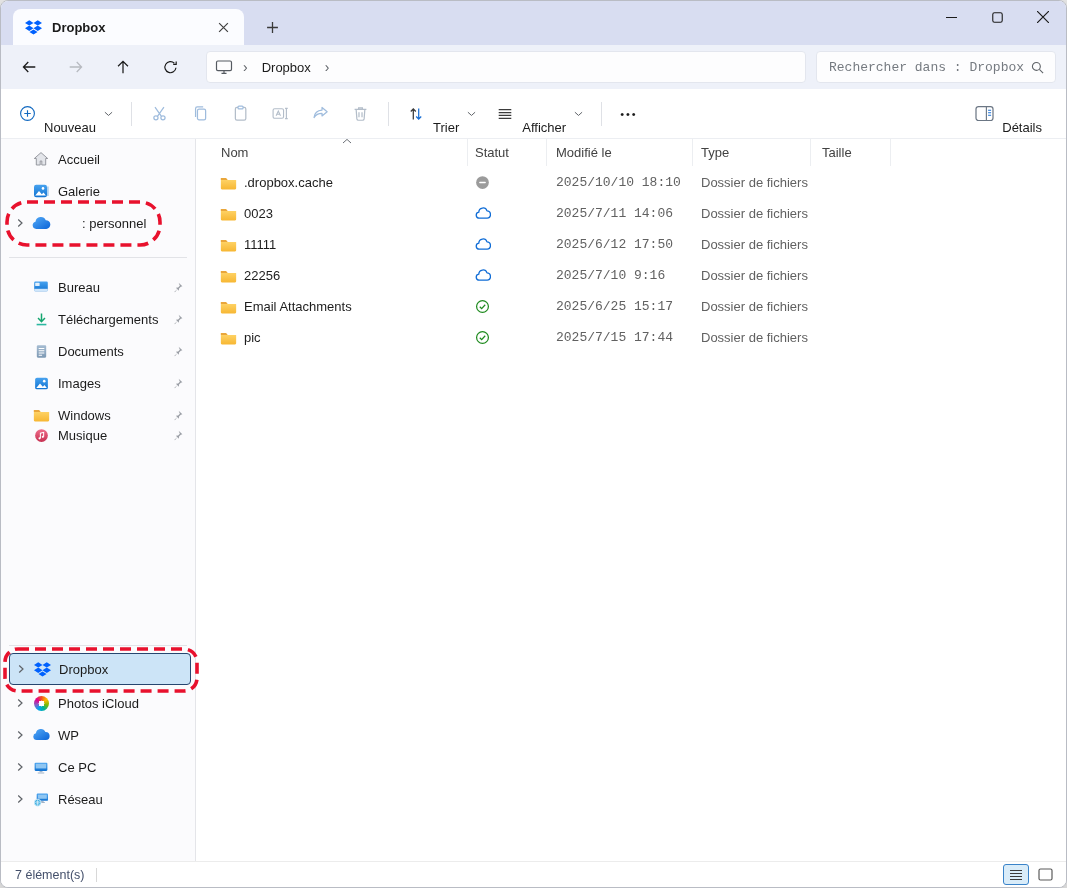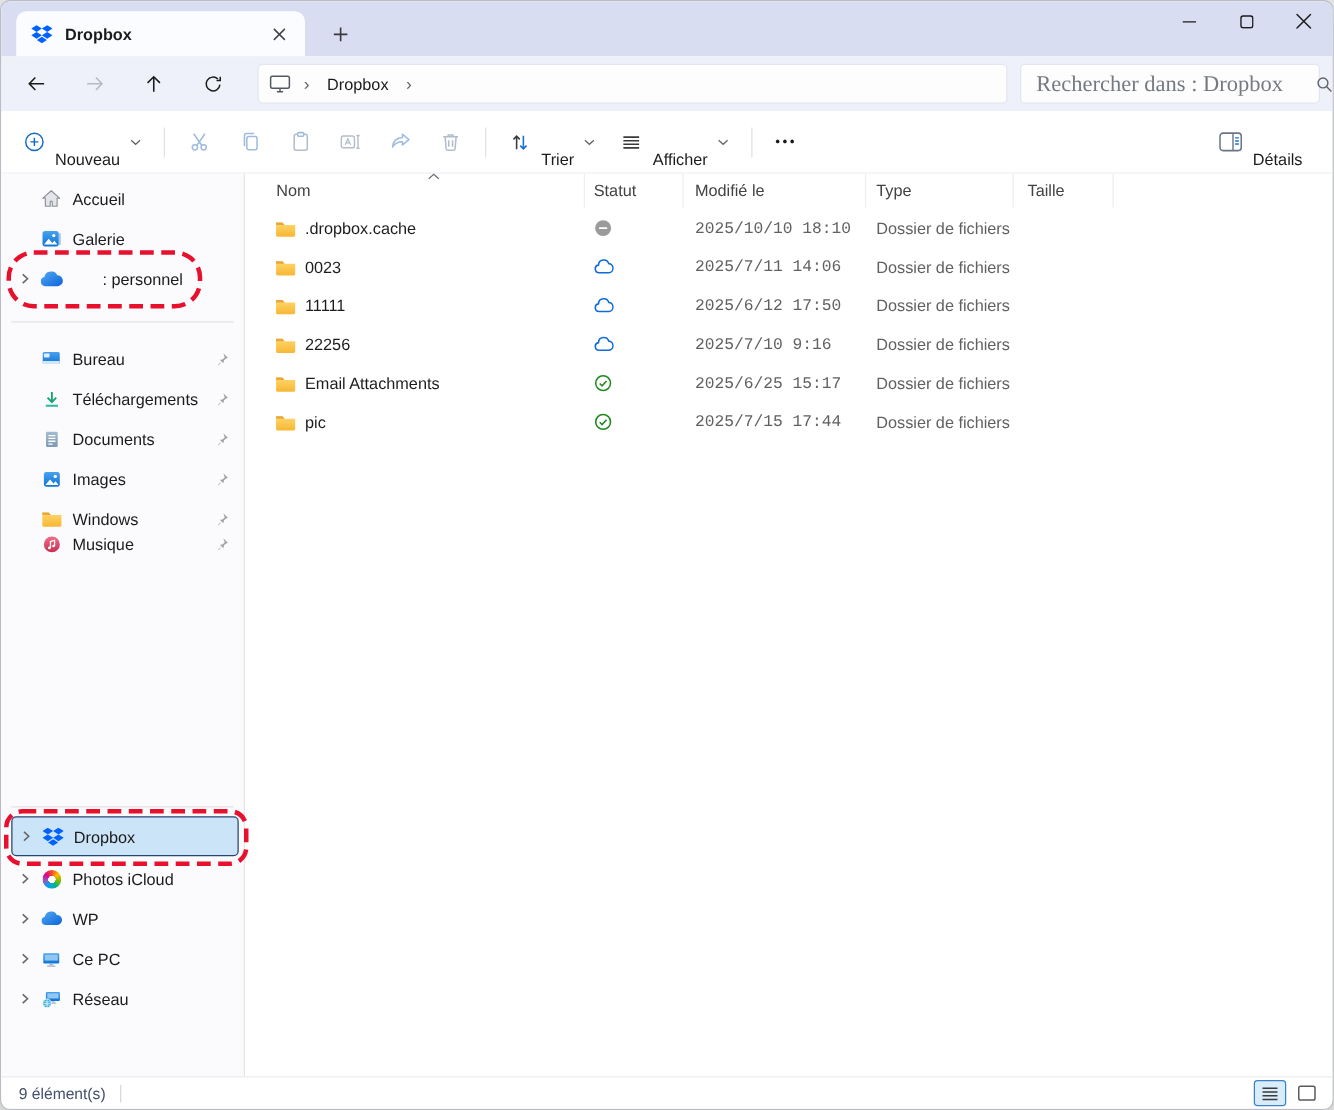--- a/index.html
+++ b/index.html
@@ -37,21 +37,21 @@
   }
   .crumb-sep { color:#5f6368; font-size:14px; margin:0 10px; }
   .crumb { font-size:13px; color:#1b1b1b; padding:0 4px; }
   .searchbox {
     position:absolute; left:815px; top:6px; width:240px; height:32px;
     background:#fdfdfe; border:1px solid #e3e6ee; border-radius:4px;
     display:flex; align-items:center; padding:0 10px 0 12px;
   }
   .searchbox input {
     flex:1; border:none; outline:none; background:transparent;
-    font-size:18px; color:#000000; font-family:Liberation Serif, serif;
+    font-size:13px; color:#000000; font-family:Liberation Mono, monospace;
   }
   .searchbox input::placeholder { color:#757a80; opacity:1; }
 
   
   .toolbar { position:absolute; left:0; top:88px; width:100%; height:50px; background:#ffffff; border-bottom:1px solid #eceef2; display:flex; align-items:center; }
   .tb-group { display:flex; align-items:center; gap:8px; padding:6px 10px; border-radius:4px; }
   .tb-label { font-size:13px; color:#1b1b1b;margin-top:28px; }
   .tb-sep { width:1px; height:24px; background:#dfe1e6; margin:0 8px; }
   .tb-iconbtn { width:40px; height:36px; display:flex; align-items:center; justify-content:center; border-radius:4px; }
   .tb-more { font-size:11px; letter-spacing:2px; color:#1b1b1b; padding:0 10px; }
@@ -705,21 +705,21 @@
           </div>
           <div class="fc-mod">2025/7/15 17:44</div>
           <div class="fc-type">Dossier de fichiers</div>
           <div class="fc-size"></div>
         </div>
       </div>
     </div>
   </div>
 
   <div class="statusbar">
-    <span class="status-count">9 élément(s)</span>
+    <span class="status-count">7 élément(s)</span>
     <span class="status-div"></span>
     <div class="view-toggles">
       <div class="viewbtn active">
         <svg width="14" height="12" viewBox="0 0 14 12" stroke="#3b3b3b" stroke-width="1.2">
             <path d="M1 1.5h12M1 4.5h12M1 7.5h12M1 10.5h12"></path>
           </svg>
       </div>
       <div class="viewbtn">
         <svg width="15" height="13" viewBox="0 0 15 13" fill="none" stroke="#5a5a5a" stroke-width="1.2">
             <rect x="1" y="1" width="13" height="11" rx="1.5"></rect>

